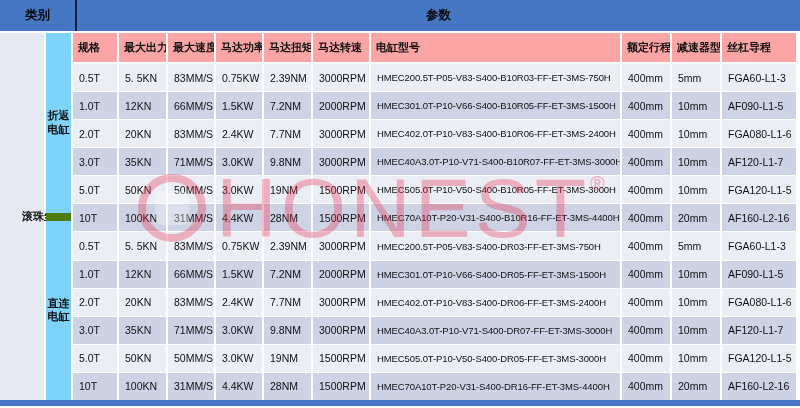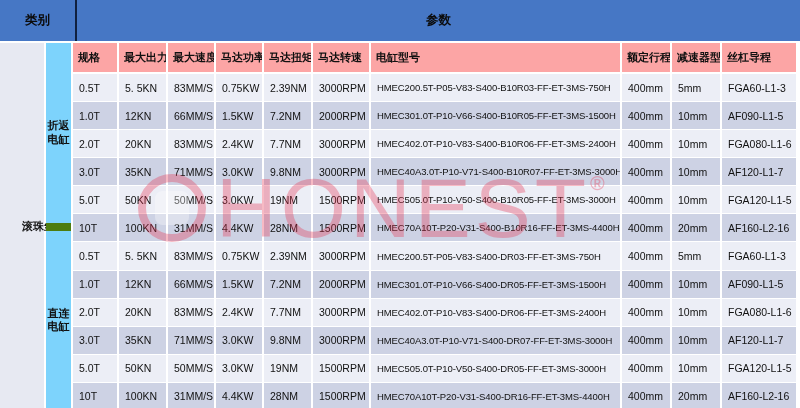--- a/index.html
+++ b/index.html
@@ -4,21 +4,21 @@
 <style>
   html,body{margin:0;padding:0;background:#fff;}
   *{box-sizing:border-box;}
   #app{
     position:relative;width:800px;height:408px;overflow:hidden;
     font-family:"Liberation Sans","DejaVu Sans",sans-serif;color:#111;
     background:#fff;
   }
   
   .top-header{
-    display:flex;height:43px;background:#4677c5;border-bottom:2px solid #fff;
+    display:flex;height:33px;background:#4677c5;border-bottom:2px solid #fff;
   }
   .top-header .cat-cell{
     width:75px;display:flex;align-items:center;justify-content:center;
     font-size:12.5px;font-weight:bold;color:#0b0b0b;
   }
   .top-header .divider{width:2px;background:#10203f;height:100%;}
   .top-header .param-cell{
     flex:1;display:flex;align-items:center;justify-content:center;
     font-size:12.5px;font-weight:bold;color:#0b0b0b;
   }

